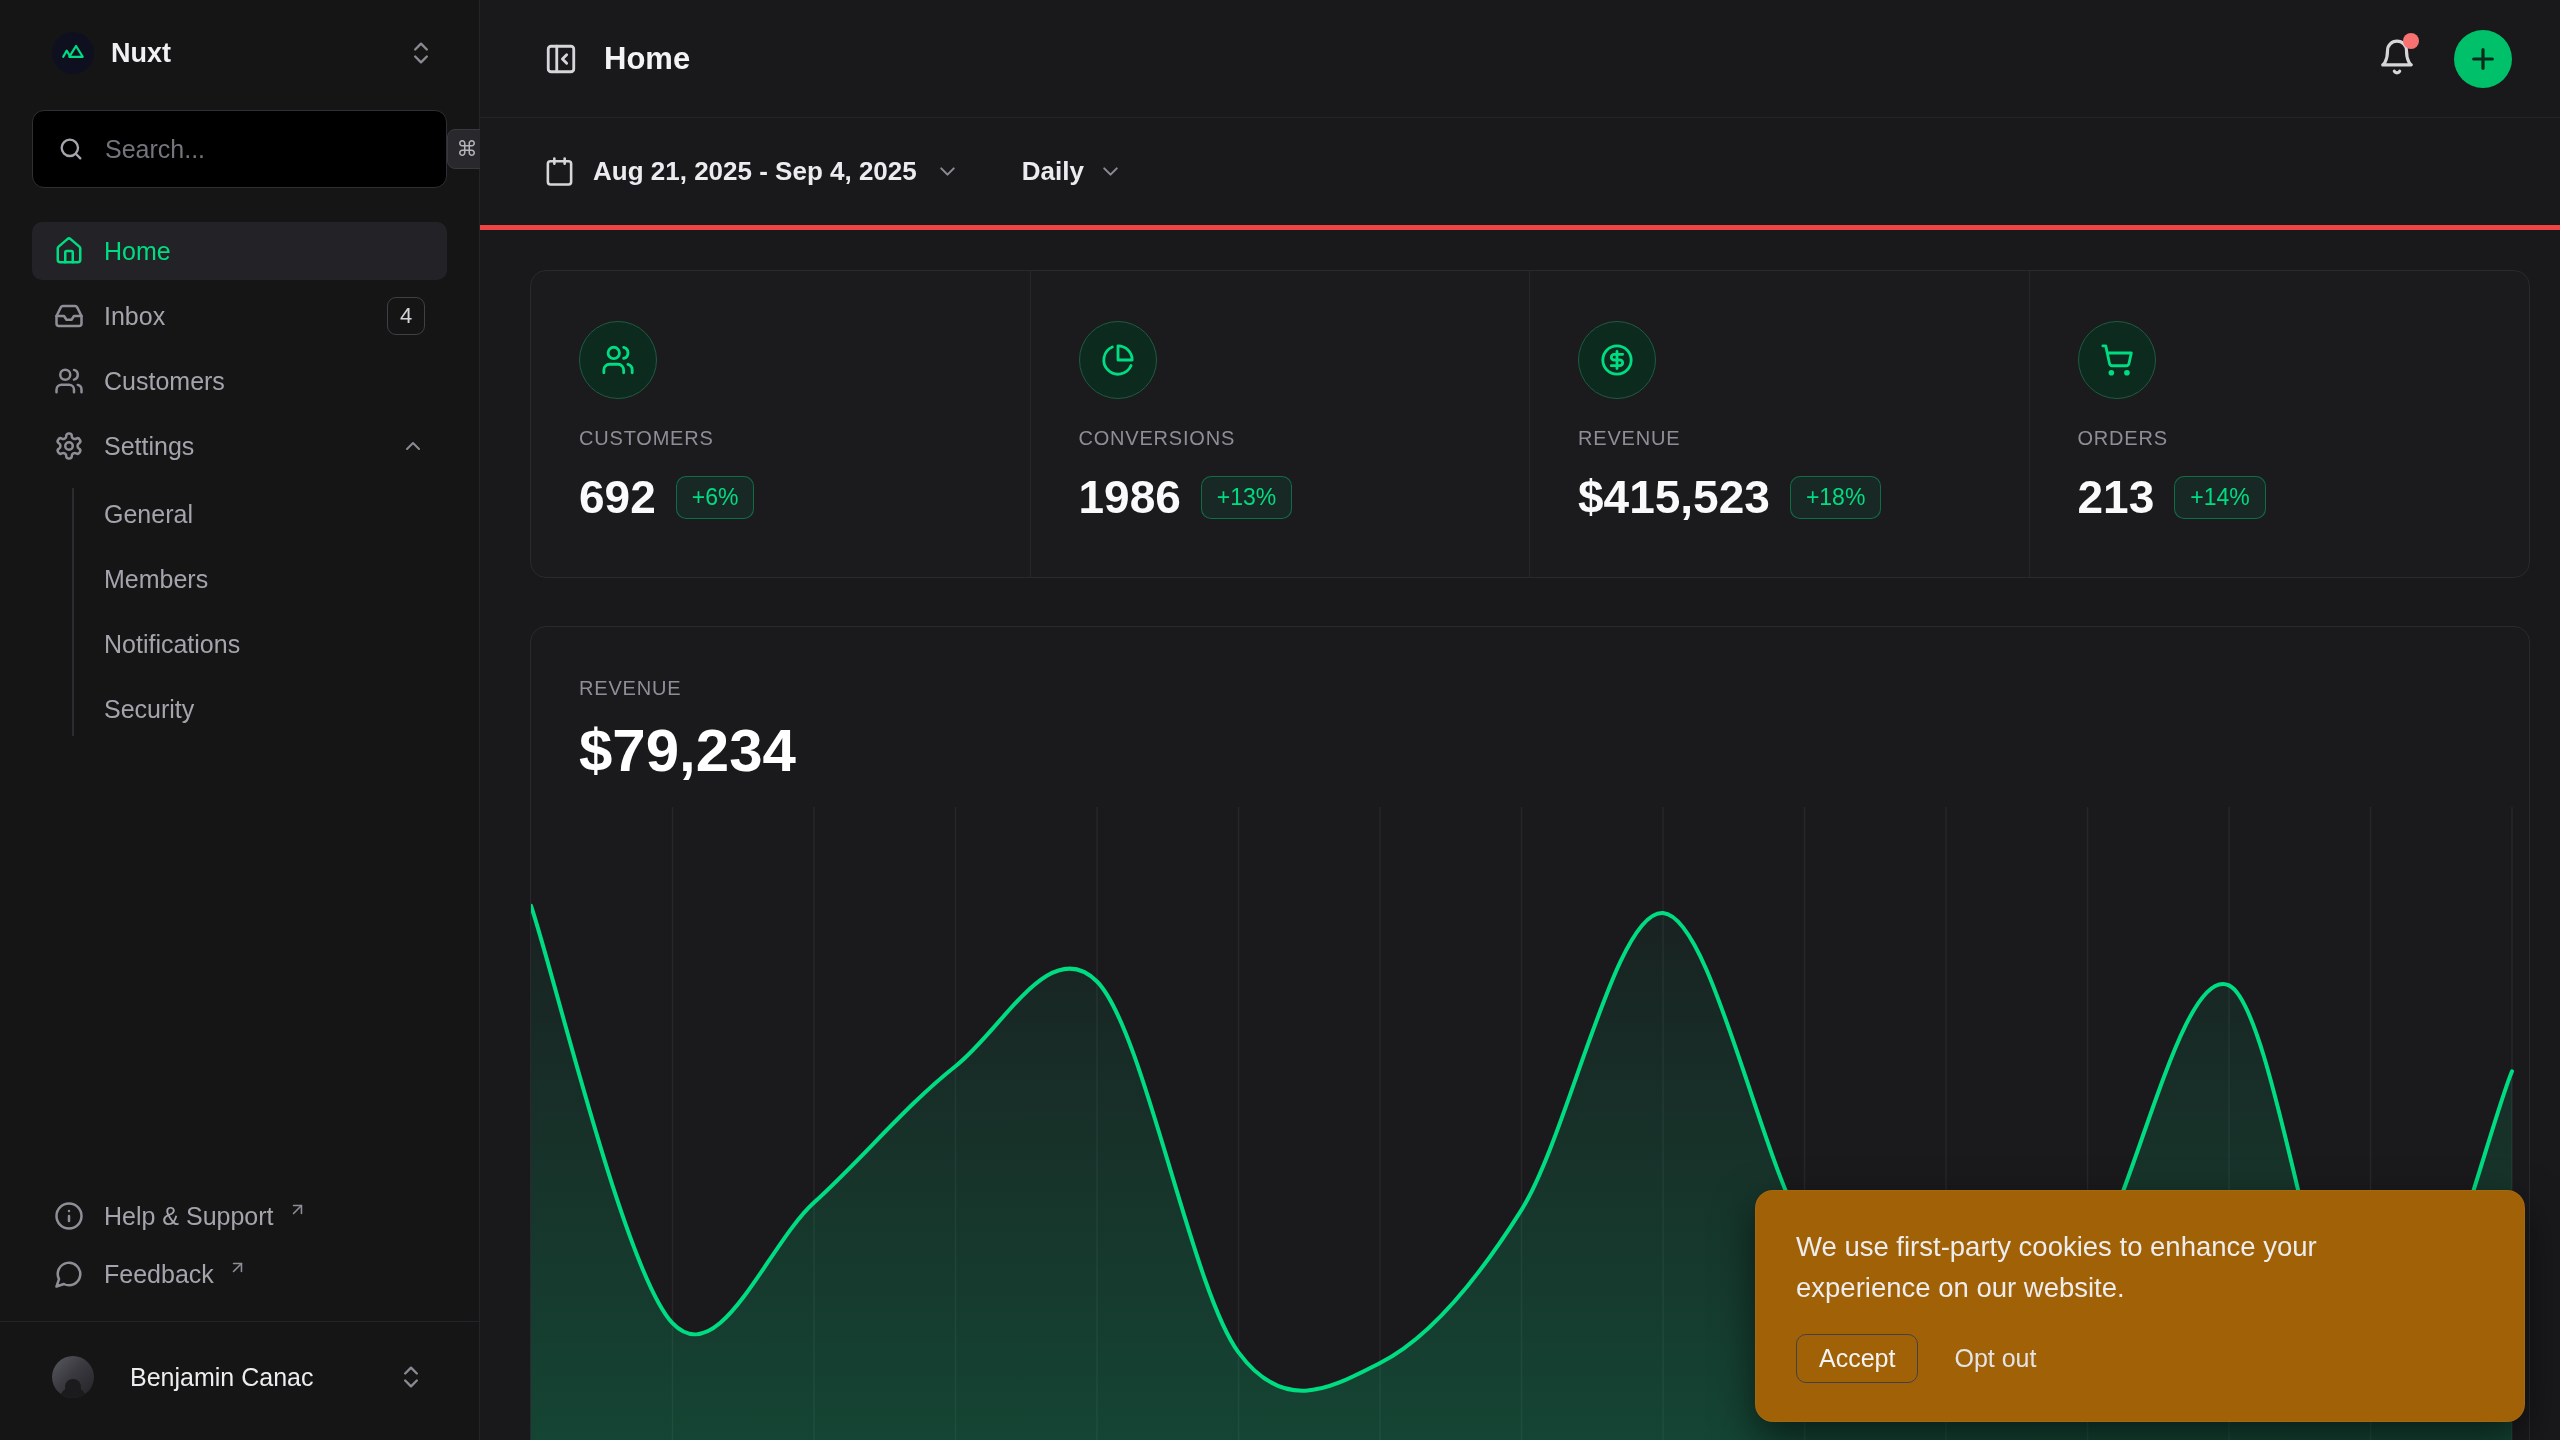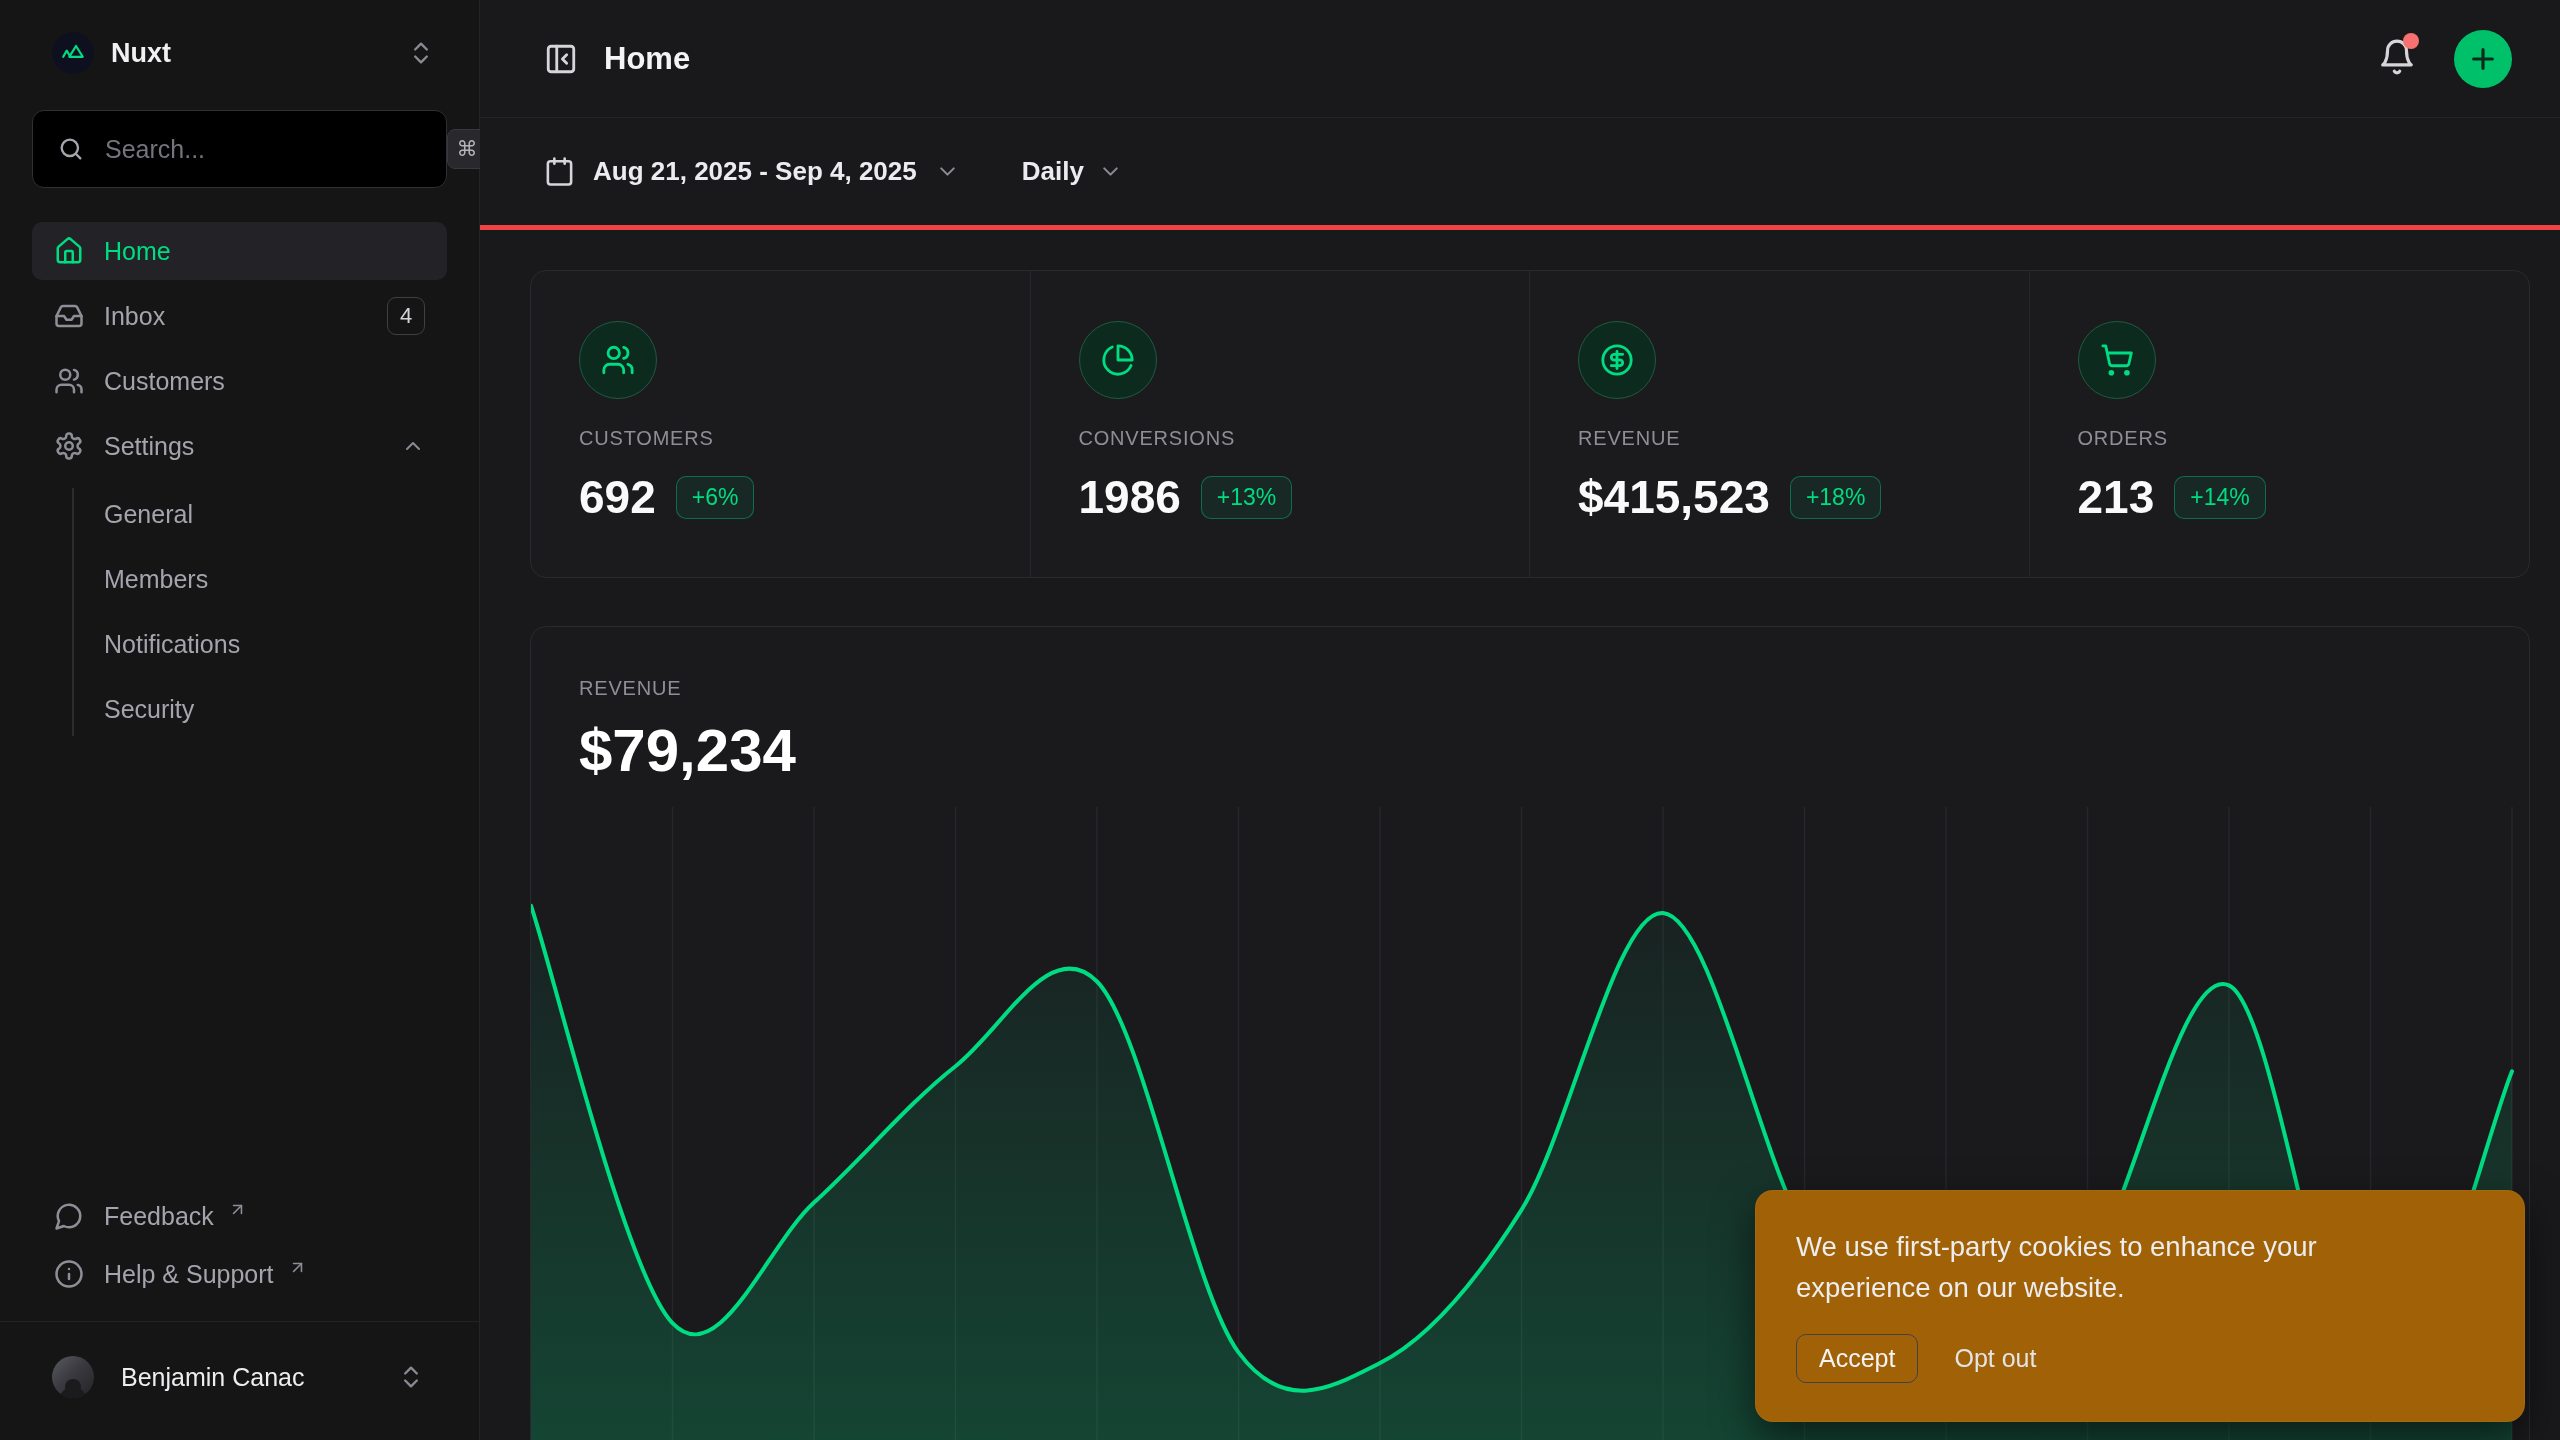--- a/index.html
+++ b/index.html
@@ -81,21 +81,21 @@
     padding:0 22px; font-size:25px; color:#a4a4ad; cursor:pointer;
     border-radius:10px;
   }
   .foot-link .icon { color:#8e8e97; }
   .ext-arrow { color:#8e8e97; position:relative; top:-7px; left:-6px; }
 
   .user-divider {
     border-top:1px solid #242428; margin:18px -32px 0 -32px;
   }
   .user-row {
-    display:flex; align-items:center; gap:27px;
+    display:flex; align-items:center; gap:36px;
     padding:12px 22px 0 20px; height:78px; margin-top:10px;
     border-radius:10px; cursor:pointer;justify-content:center;
   }
   .avatar {
     width:42px; height:42px; border-radius:50%; overflow:hidden;
     background:linear-gradient(135deg,#5a5a62 0%,#3a3a40 45%,#232327 100%);
     position:relative; flex:none;
   }
   .avatar::after {
     content:""; position:absolute; left:50%; top:54%; transform:translateX(-50%);
@@ -285,40 +285,40 @@
       <a class="sub-item">
           <span>Security</span>
         </a>
     </div>
   </nav>
 
   <div class="sidebar-footer">
     <a class="foot-link">
       <span class="icon">
         <svg width="30" height="30" viewBox="0 0 24 24" fill="none" stroke="currentColor" stroke-width="2" stroke-linecap="round" stroke-linejoin="round">
-            <path d="M7.9 20A9 9 0 1 0 4 16.1L2 22Z"></path>
-          </svg>
-      </span>
-      <span>Feedback</span>
+            <circle cx="12" cy="12" r="10"></circle>
+            <path d="M12 16v-4"></path>
+            <path d="M12 8h.01"></path>
+          </svg>
+      </span>
+      <span>Help &amp; Support</span>
       <span class="ext-arrow">
         <svg width="19" height="19" viewBox="0 0 24 24" fill="none" stroke="currentColor" stroke-width="2" stroke-linecap="round" stroke-linejoin="round">
             <path d="M7 7h10v10"></path>
             <path d="M7 17 17 7"></path>
           </svg>
       </span>
     </a>
     <a class="foot-link">
       <span class="icon">
         <svg width="30" height="30" viewBox="0 0 24 24" fill="none" stroke="currentColor" stroke-width="2" stroke-linecap="round" stroke-linejoin="round">
-            <circle cx="12" cy="12" r="10"></circle>
-            <path d="M12 16v-4"></path>
-            <path d="M12 8h.01"></path>
-          </svg>
-      </span>
-      <span>Help &amp; Support</span>
+            <path d="M7.9 20A9 9 0 1 0 4 16.1L2 22Z"></path>
+          </svg>
+      </span>
+      <span>Feedback</span>
       <span class="ext-arrow">
         <svg width="19" height="19" viewBox="0 0 24 24" fill="none" stroke="currentColor" stroke-width="2" stroke-linecap="round" stroke-linejoin="round">
             <path d="M7 7h10v10"></path>
             <path d="M7 17 17 7"></path>
           </svg>
       </span>
     </a>
 
     <div class="user-divider"></div>
 

